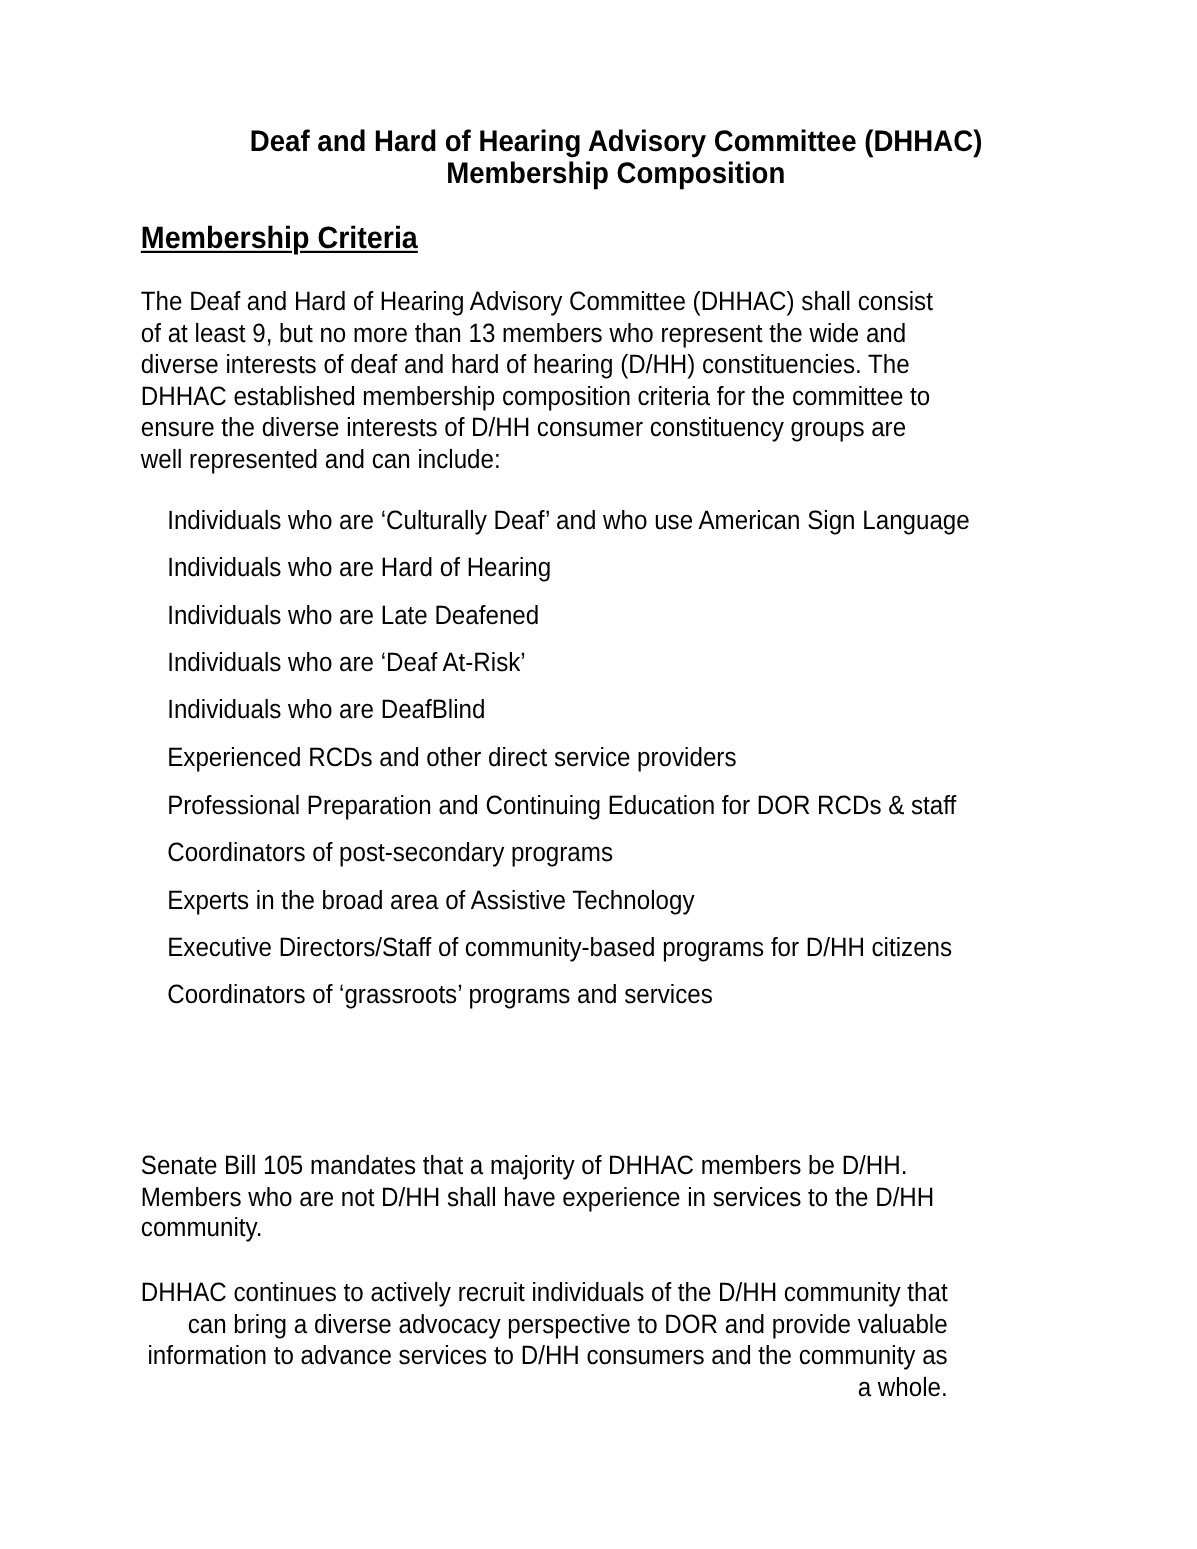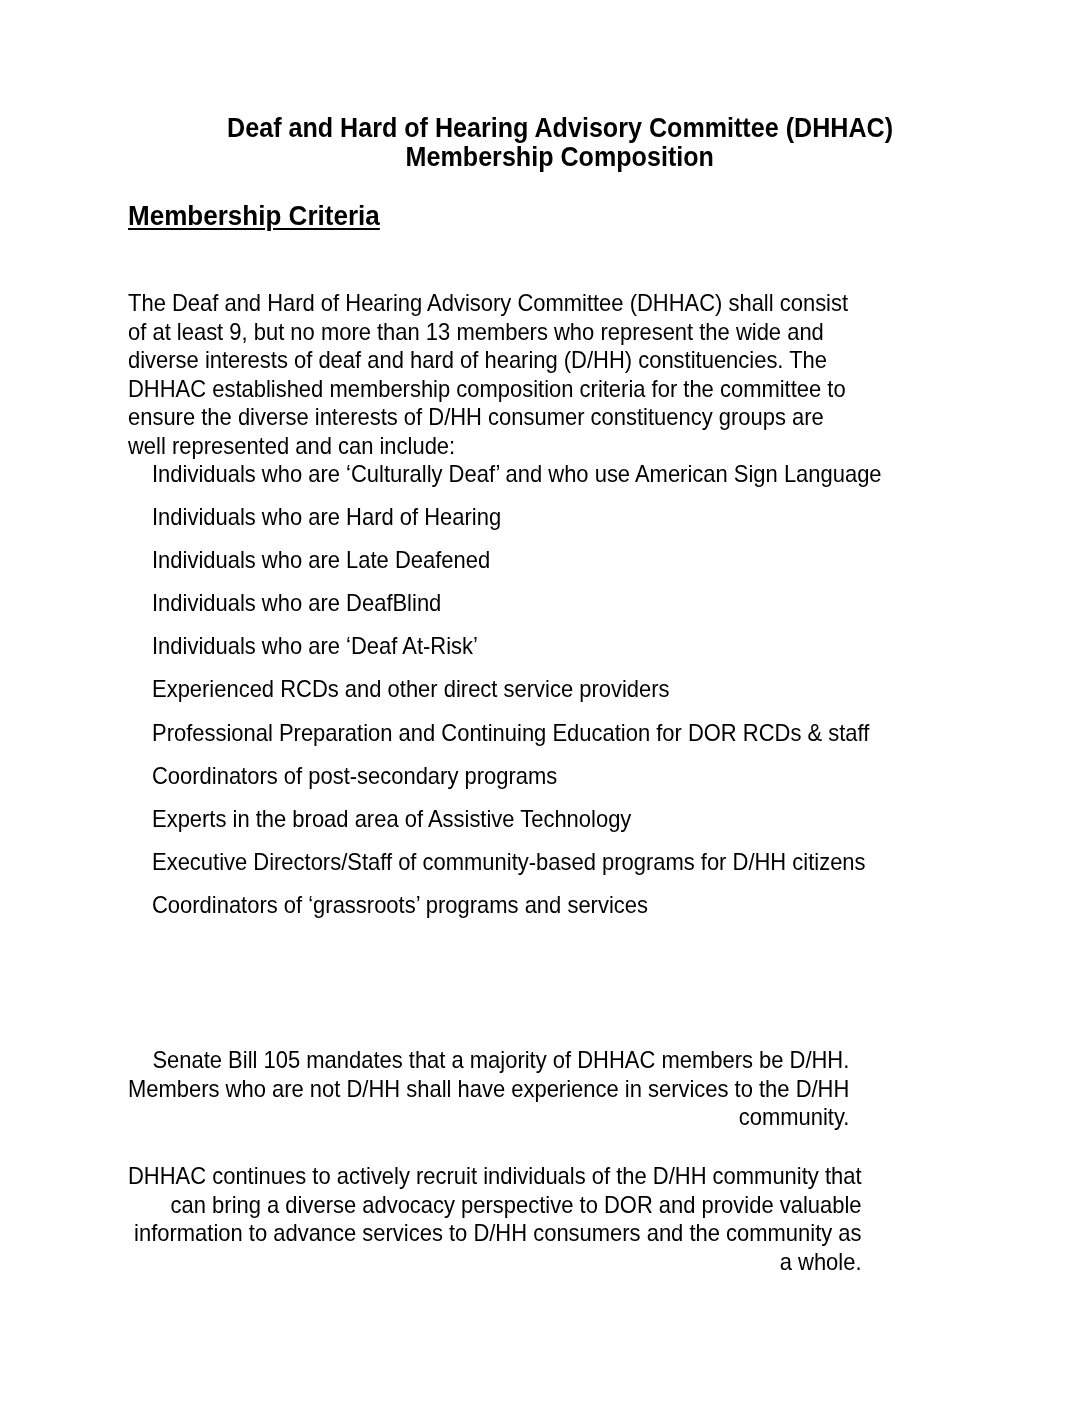--- a/index.html
+++ b/index.html
@@ -61,42 +61,42 @@
       left: 128px;
       font-size: 24px;
       line-height: 28.5px;
     }
     .para .line {
       display: block;
       white-space: nowrap;
       transform: scaleX(0.915);
       transform-origin: left top;
     }
-    .p-intro { top: 261px; margin-top: 28px; }
+    .p-intro { top: 261px; }
     .criteria-list {
       position: absolute;
       left: 128px;
       top: 460px;
       margin: 0;
       padding: 0;
       list-style: none;
       font-size: 24px;
     }
     .criteria-list li {
       height: 43.1px;
       line-height: 28px;
       white-space: nowrap;
       margin-left: 24px;
     }
     .criteria-list li span {
       display: inline-block;
       transform: scaleX(0.915);
       transform-origin: left top;
     }
-    .p-senate { top: 1046px; text-align: right; }
+    .p-senate { top: 1046px; }
     .p-recruit { top: 1162px; text-align: right; }
   </style>
 </head>
 <body>
 
 <div class="page">
 
   <div class="title-block">
     <div class="title-line"><span>Deaf and Hard of Hearing Advisory Committee (DHHAC)</span></div>
     <div class="title-line"><span>Membership Composition</span></div>
@@ -110,22 +110,22 @@
     <span class="line">diverse interests of deaf and hard of hearing (D/HH) constituencies. The</span>
     <span class="line">DHHAC established membership composition criteria for the committee to</span>
     <span class="line">ensure the diverse interests of D/HH consumer constituency groups are</span>
     <span class="line">well represented and can include:</span>
   </div>
 
   <ul class="criteria-list">
     <li><span>Individuals who are ‘Culturally Deaf’ and who use American Sign Language</span></li>
     <li><span>Individuals who are Hard of Hearing</span></li>
     <li><span>Individuals who are Late Deafened</span></li>
+    <li><span>Individuals who are ‘Deaf At-Risk’</span></li>
     <li><span>Individuals who are DeafBlind</span></li>
-    <li><span>Individuals who are ‘Deaf At-Risk’</span></li>
     <li><span>Experienced RCDs and other direct service providers</span></li>
     <li><span>Professional Preparation and Continuing Education for DOR RCDs &amp; staff</span></li>
     <li><span>Coordinators of post-secondary programs</span></li>
     <li><span>Experts in the broad area of Assistive Technology</span></li>
     <li><span>Executive Directors/Staff of community-based programs for D/HH citizens</span></li>
     <li><span>Coordinators of ‘grassroots’ programs and services</span></li>
   </ul>
 
   <div class="para p-senate">
     <span class="line">Senate Bill 105 mandates that a majority of DHHAC members be D/HH.</span>

